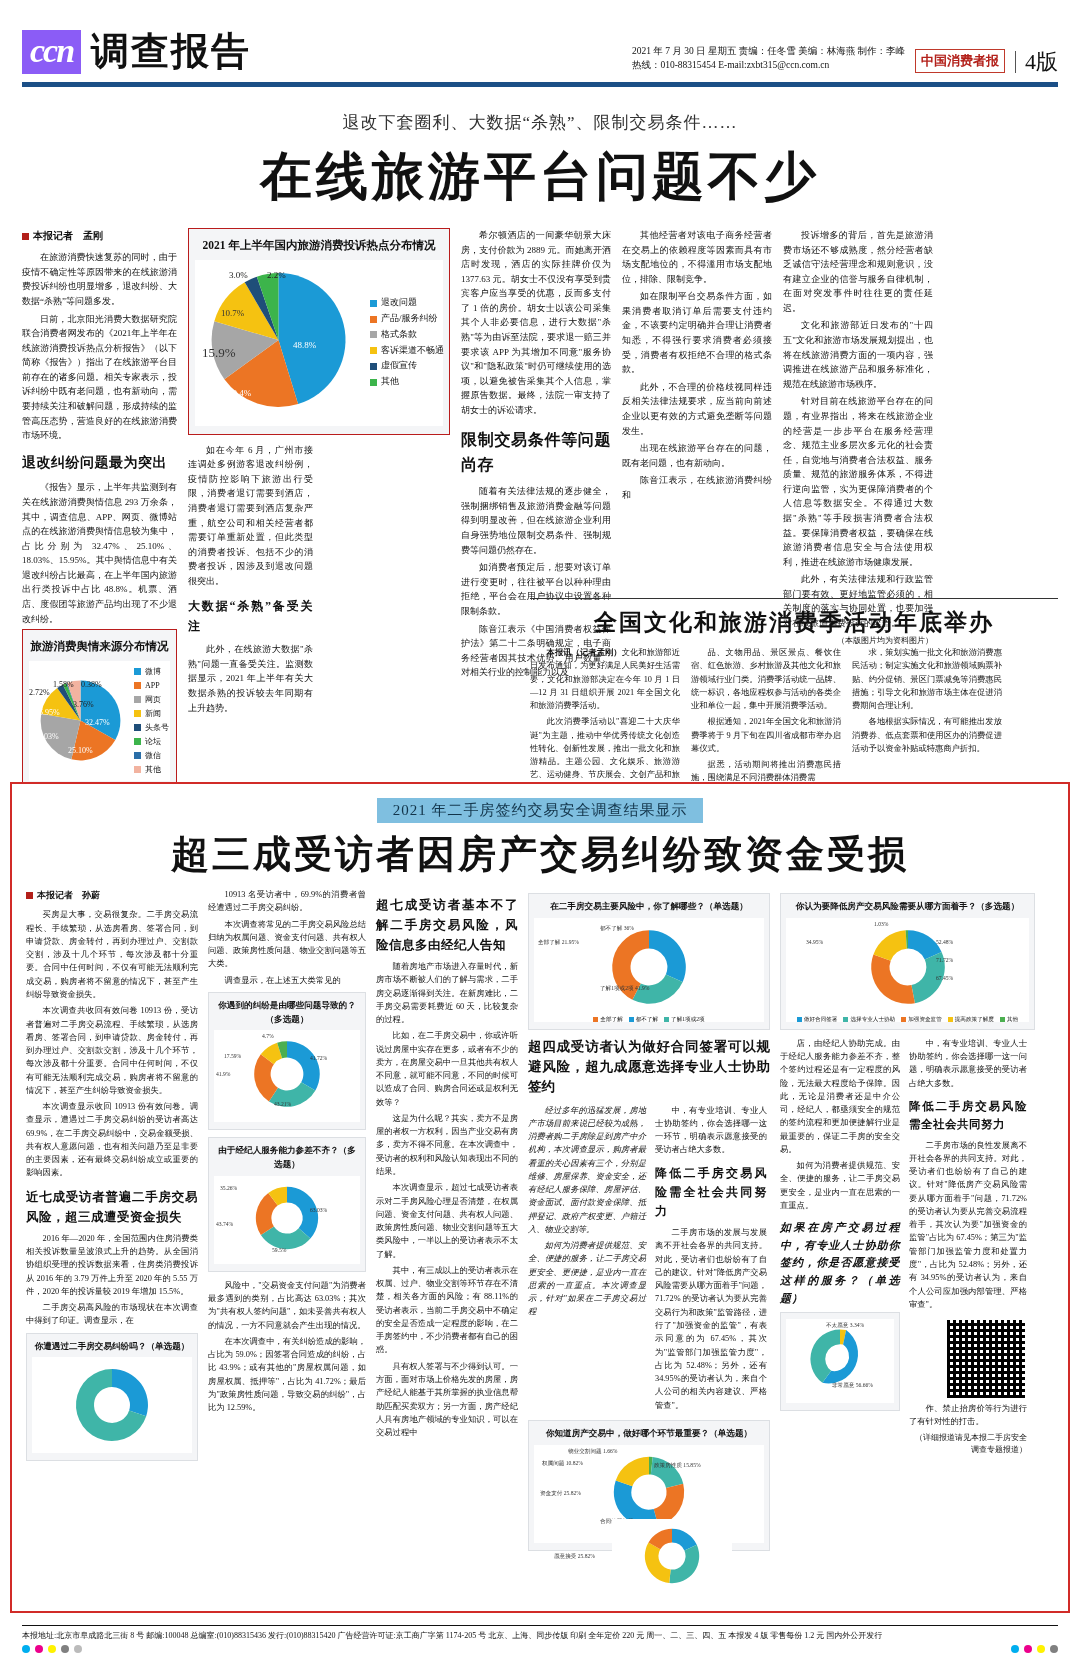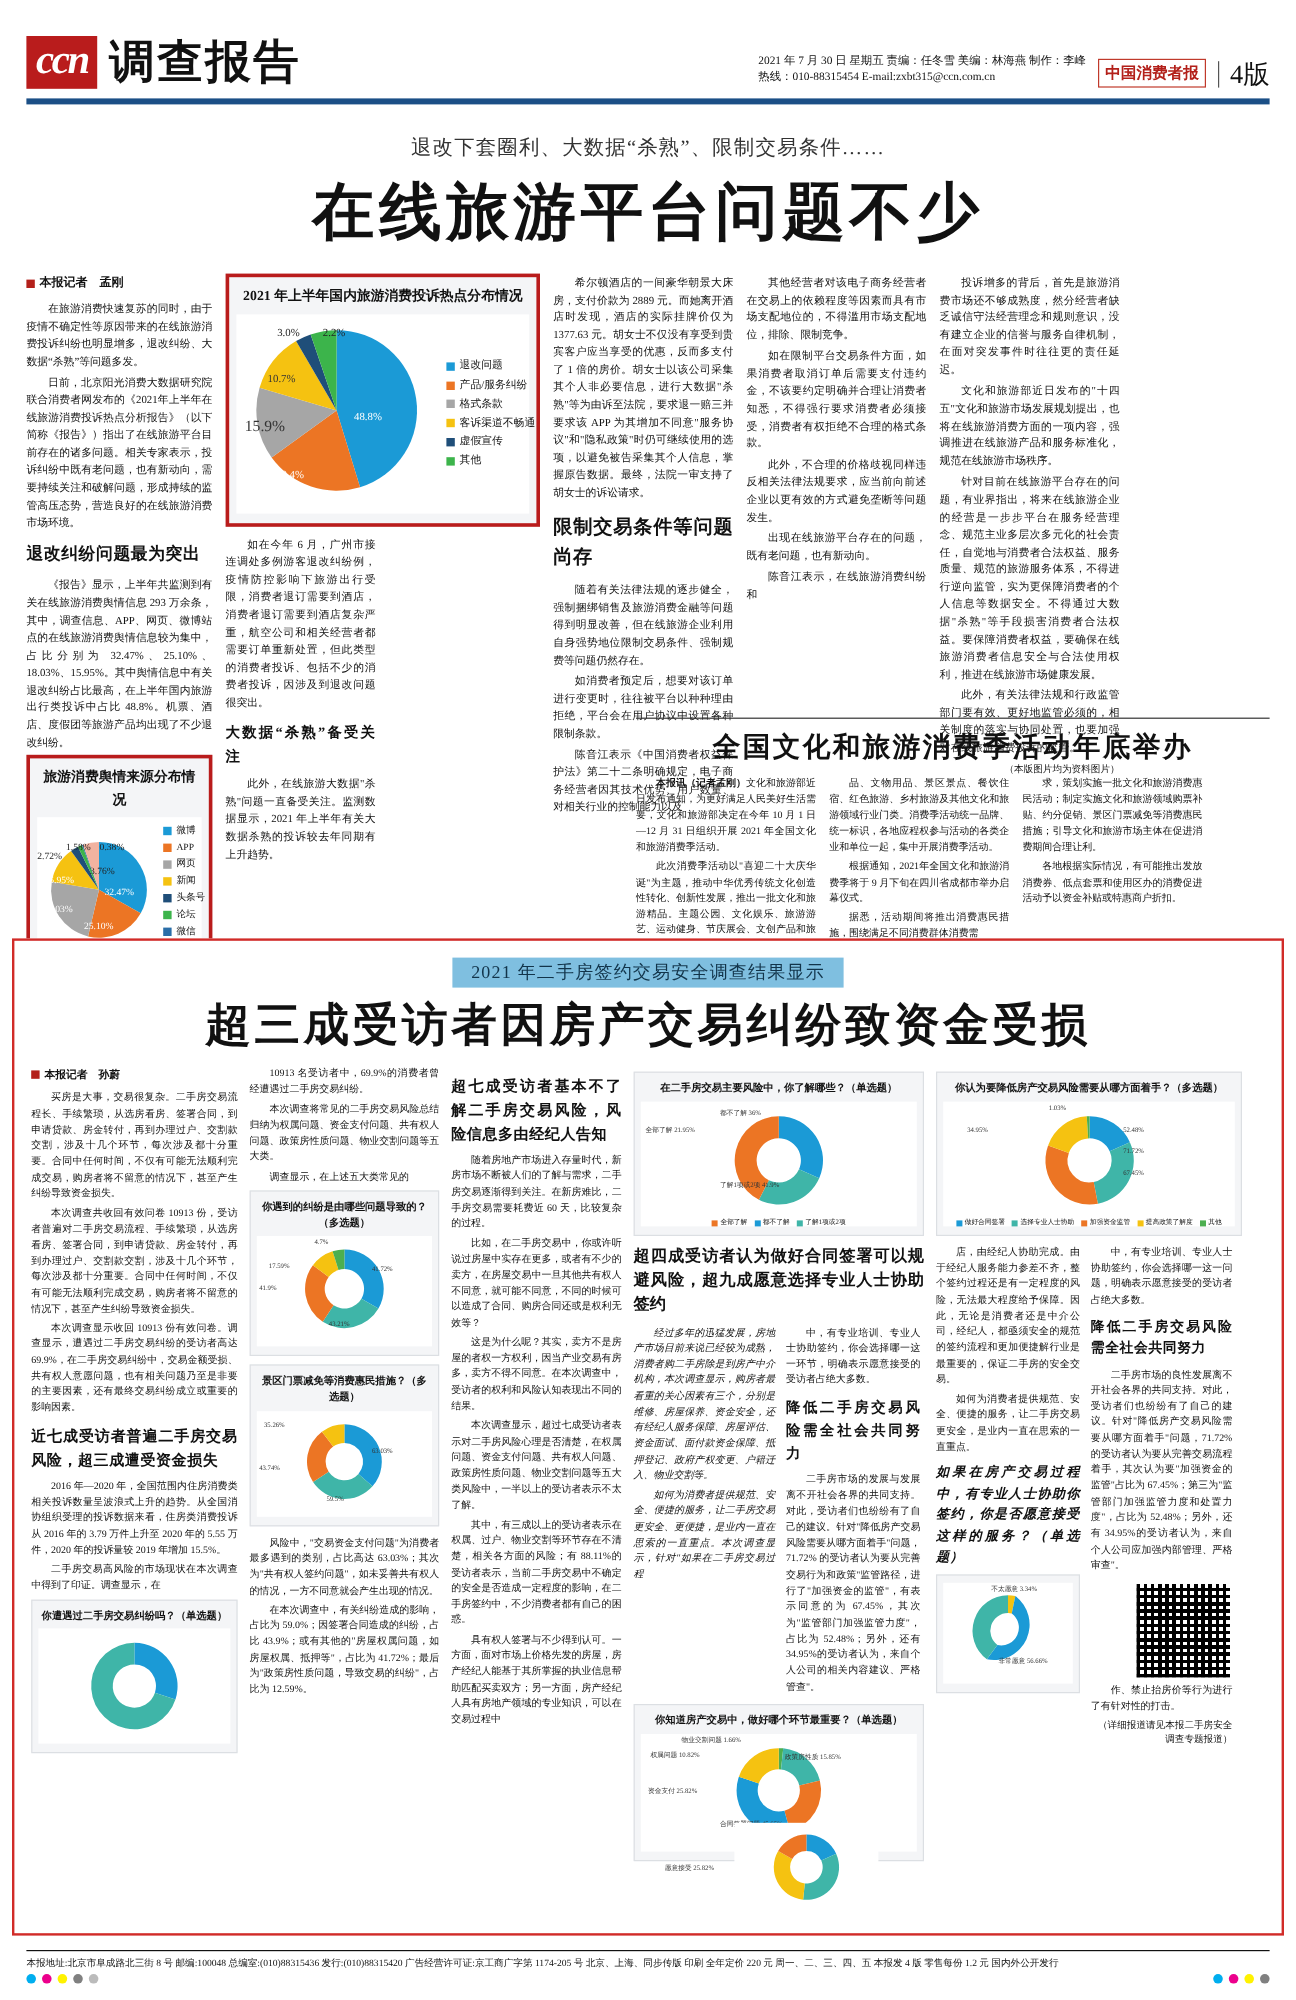--- a/index.html
+++ b/index.html
@@ -10,21 +10,21 @@
     color:#111;
     overflow:hidden;
     position:relative;
   }
   .page{width:1080px;height:1667px;position:relative;box-sizing:border-box;padding:0 22px;}
 
   
   .masthead{display:flex;align-items:flex-end;justify-content:space-between;padding-top:26px;}
   .mast-left{display:flex;align-items:center;gap:10px;}
   .ccn-logo{
-    background:#b91c1c;color:#fff;font-family:"Liberation Serif",serif;
+    background:#8b5cf6;color:#fff;font-family:"Liberation Serif",serif;
     font-weight:bold;font-style:italic;font-size:34px;line-height:1;
     padding:4px 8px 6px 8px;letter-spacing:-2px;
   }
   .mast-title{font-size:38px;font-weight:bold;letter-spacing:2px;color:#111;}
   .mast-right{text-align:right;display:flex;align-items:flex-end;gap:10px;padding-bottom:4px;}
   .mast-meta{font-size:9.5px;line-height:1.55;color:#111;text-align:left;}
   .mast-meta .ln{white-space:nowrap;}
   .paper-badge{
     border:1.2px solid #c0392b;color:#b3201a;font-weight:bold;font-size:13px;
     padding:2px 5px;white-space:nowrap;font-family:"Liberation Serif",serif;
@@ -45,21 +45,21 @@
   .c3{width:150px;}
   .c4{width:150px;}
   .c5{width:150px;}
 
   .byline{font-size:10px;font-weight:bold;margin-bottom:6px;display:flex;align-items:center;gap:4px;}
   .byline .sq{display:inline-block;width:7px;height:7px;background:#b3201a;}
   .sub-h{font-size:14px;font-weight:bold;margin:9px 0 6px;letter-spacing:.5px;}
   p{margin:0 0 3px;text-indent:2em;}
 
   
-  .chartbox{background:#f4f5f7;border:3px solid #b91c1c;padding:7px 6px 8px;margin:0 0 8px;}
+  .chartbox{background:#f4f5f7;border:1px solid #b91c1c;padding:7px 6px 8px;margin:0 0 8px;}
   .chart-title{text-align:center;font-size:11.5px;font-weight:bold;margin-bottom:5px;}
   .chart-inner{background:#fff;padding:4px;position:relative;}
   .pie-flex{display:flex;align-items:center;gap:6px;}
   .legend{font-size:8px;line-height:1.75;}
   .legend div{display:flex;align-items:center;gap:4px;white-space:nowrap;}
   .sw{width:7px;height:7px;display:inline-block;flex:none;}
   .pct{position:absolute;font-size:8px;color:#222;}
 
   
   .feature{
@@ -362,21 +362,21 @@
             </svg>
             <span class="dlab" style="left:48px;top:2px;">4.7%</span>
             <span class="dlab" style="left:96px;top:24px;">41.72%</span>
             <span class="dlab" style="left:10px;top:22px;">17.59%</span>
             <span class="dlab" style="left:2px;top:40px;">41.9%</span>
             <span class="dlab" style="left:60px;top:70px;">43.21%</span>
           </div>
         </div>
 
         <div class="donutbox">
-          <div class="donut-title">景区门票减免等消费惠民措施？（多选题）</div>
+          <div class="donut-title">由于经纪人服务能力参差不齐？（多选题）</div>
           <div class="donut-inner" style="position:relative;height:82px;">
             <svg viewBox="0 0 100 100" width="84" height="78" style="display:block;margin:0 auto;">
               <g transform="translate(50,50)">
                 <path d="M0 -40 A40 40 0 0 1 30 26.4 L15 13.2 A20 20 0 0 0 0 -20 Z" fill="#1b9ad6"></path>
                 <path d="M30 26.4 A40 40 0 0 1 -33.5 21.8 L-16.8 10.9 A20 20 0 0 0 15 13.2 Z" fill="#3fb5a8"></path>
                 <path d="M-33.5 21.8 A40 40 0 0 1 -24 -32 L-12 -16 A20 20 0 0 0 -16.8 10.9 Z" fill="#ec7524"></path>
                 <path d="M-24 -32 A40 40 0 0 1 0 -40 L0 -20 A20 20 0 0 0 -12 -16 Z" fill="#f5c211"></path>
               </g>
             </svg>
             <span class="dlab" style="left:6px;top:8px;">35.26%</span>

